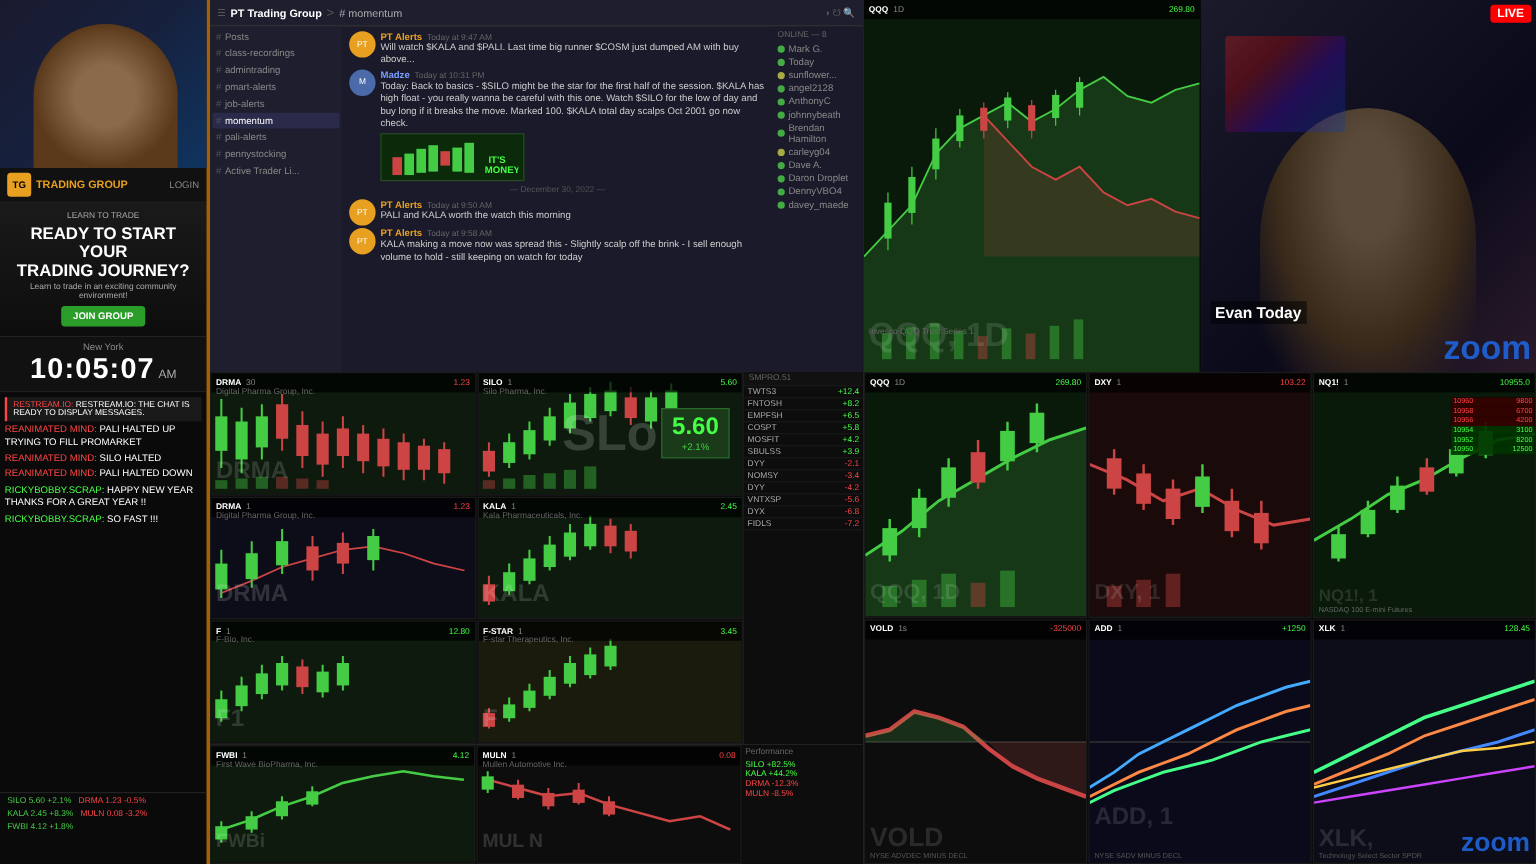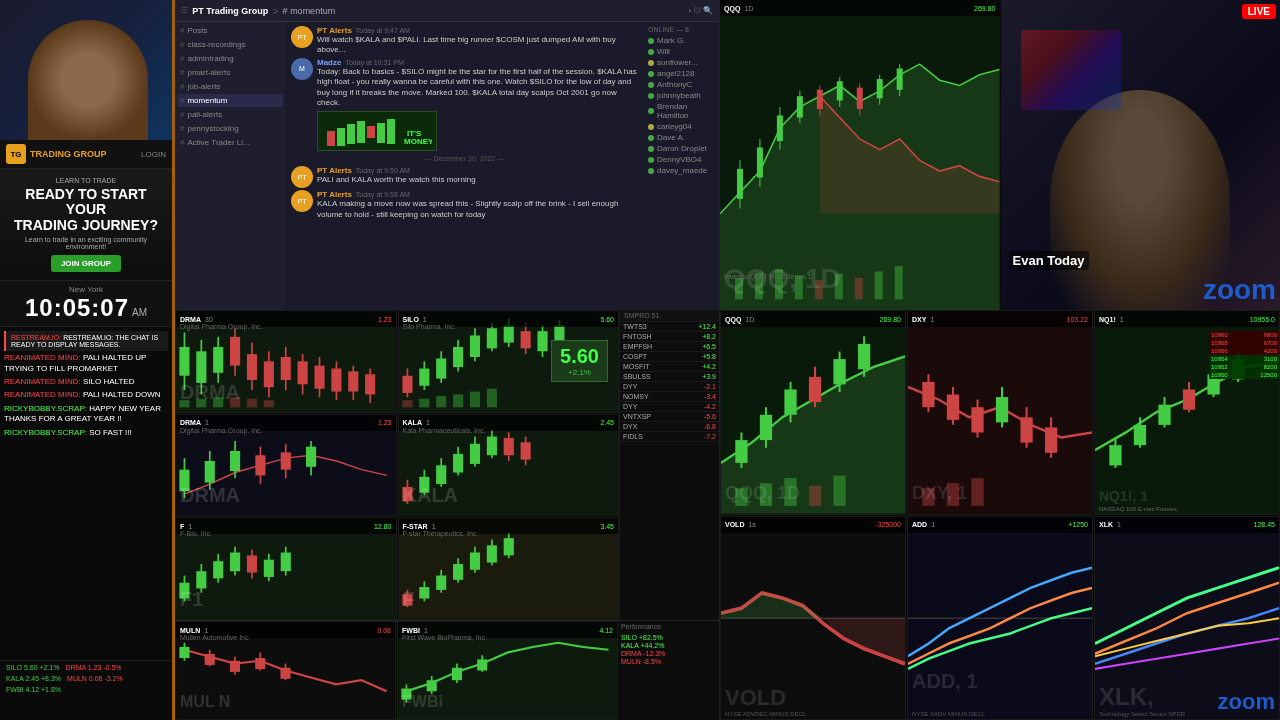--- a/index.html
+++ b/index.html
@@ -756,21 +756,21 @@
         </div>
 
         <div class="members-list" style="width:75px;">
           <div style="font-size:7px; color:#666; padding:2px;">ONLINE — 8</div>
           <div class="member-item">
             <div class="member-dot"></div>
             <span>Mark G.</span>
           </div>
           <div class="member-item">
             <div class="member-dot"></div>
-            <span>Will</span>
+            <span>Today</span>
           </div>
           <div class="member-item">
             <div class="member-dot away"></div>
             <span>sunflower...</span>
           </div>
           <div class="member-item">
             <div class="member-dot"></div>
             <span>angel2128</span>
           </div>
           <div class="member-item">
@@ -888,20 +888,21 @@
             <line x1="95" y1="6" x2="95" y2="28" class="wick-green"></line>
             <rect x="92" y="10" width="6" height="14" class="candle-green"></rect>
 
             <rect x="2" y="62" width="6" height="5" class="vol-red"></rect>
             <rect x="12" y="61" width="6" height="6" class="vol-green"></rect>
             <rect x="22" y="59" width="6" height="8" class="vol-green"></rect>
             <rect x="32" y="58" width="6" height="9" class="vol-green"></rect>
             <rect x="42" y="56" width="6" height="11" class="vol-green"></rect>
             <rect x="52" y="54" width="6" height="13" class="vol-green"></rect>
           </svg>
+          <div class="silo-text">SLo</div>
           <div class="chart-company">Silo Pharma, Inc.</div>
           
           <div class="silo-price-tag">
             <div class="silo-price-num">5.60</div>
             <div class="silo-price-pct">+2.1%</div>
           </div>
         </div>
 
         <div class="chart-cell">
           <div class="chart-top-bar">
@@ -1063,61 +1064,61 @@
         <div class="screener-row">
           <span class="screener-ticker">FIDLS</span>
           <span class="screener-change-red">-7.2</span>
         </div>
       </div>
     </div>
 
     <div style="display:flex; height:100px; background:#0a0a0a; gap:1px; border-top:1px solid #222;">
       <div class="chart-cell" style="flex:1;">
         <div class="chart-top-bar">
+          <span class="chart-top-ticker">FWBI</span>
+          <span class="chart-top-sub">1</span>
+          <span class="chart-top-price">4.12</span>
+        </div>
+        <svg class="chart-svg" viewBox="0 0 130 70" preserveAspectRatio="none">
+          <rect x="0" y="0" width="130" height="70" fill="#0d1a0d"></rect>
+          <polyline points="5,50 20,44 35,36 50,30 65,22 80,18 95,15 110,18 125,20" fill="none" stroke="#44cc44" stroke-width="1.5"></polyline>
+          <line x1="5" y1="45" x2="5" y2="58" class="wick-green"></line>
+          <rect x="2" y="48" width="6" height="8" class="candle-green"></rect>
+          <line x1="20" y1="39" x2="20" y2="52" class="wick-green"></line>
+          <rect x="17" y="42" width="6" height="8" class="candle-green"></rect>
+          <line x1="35" y1="30" x2="35" y2="44" class="wick-green"></line>
+          <rect x="32" y="33" width="6" height="9" class="candle-green"></rect>
+          <line x1="50" y1="24" x2="50" y2="36" class="wick-green"></line>
+          <rect x="47" y="27" width="6" height="8" class="candle-green"></rect>
+        </svg>
+        <div class="chart-label" style="font-size:16px;">FWBi</div>
+        <div class="chart-company">First Wave BioPharma, Inc.</div>
+      </div>
+      <div class="chart-cell" style="flex:1;">
+        <div class="chart-top-bar">
           <span class="chart-top-ticker">MULN</span>
           <span class="chart-top-sub">1</span>
           <span class="chart-top-price-red">0.08</span>
         </div>
         <svg class="chart-svg" viewBox="0 0 130 70" preserveAspectRatio="none">
           <rect x="0" y="0" width="130" height="70" fill="#0d0d0d"></rect>
           <polyline points="5,20 20,25 35,30 50,28 65,35 80,40 95,45 110,42 125,50" fill="none" stroke="#cc4444" stroke-width="1.5"></polyline>
           <line x1="5" y1="15" x2="5" y2="28" class="wick-green"></line>
           <rect x="2" y="18" width="6" height="8" class="candle-green"></rect>
           <line x1="20" y1="20" x2="20" y2="32" class="wick-red"></line>
           <rect x="17" y="23" width="6" height="8" class="candle-red"></rect>
           <line x1="35" y1="25" x2="35" y2="38" class="wick-red"></line>
           <rect x="32" y="28" width="6" height="8" class="candle-red"></rect>
           <line x1="50" y1="22" x2="50" y2="35" class="wick-red"></line>
           <rect x="47" y="26" width="6" height="8" class="candle-red"></rect>
           <line x1="65" y1="30" x2="65" y2="42" class="wick-red"></line>
           <rect x="62" y="33" width="6" height="8" class="candle-red"></rect>
         </svg>
         <div class="chart-label" style="font-size:16px;">MUL N</div>
         <div class="chart-company">Mullen Automotive Inc.</div>
-      </div>
-      <div class="chart-cell" style="flex:1;">
-        <div class="chart-top-bar">
-          <span class="chart-top-ticker">FWBI</span>
-          <span class="chart-top-sub">1</span>
-          <span class="chart-top-price">4.12</span>
-        </div>
-        <svg class="chart-svg" viewBox="0 0 130 70" preserveAspectRatio="none">
-          <rect x="0" y="0" width="130" height="70" fill="#0d1a0d"></rect>
-          <polyline points="5,50 20,44 35,36 50,30 65,22 80,18 95,15 110,18 125,20" fill="none" stroke="#44cc44" stroke-width="1.5"></polyline>
-          <line x1="5" y1="45" x2="5" y2="58" class="wick-green"></line>
-          <rect x="2" y="48" width="6" height="8" class="candle-green"></rect>
-          <line x1="20" y1="39" x2="20" y2="52" class="wick-green"></line>
-          <rect x="17" y="42" width="6" height="8" class="candle-green"></rect>
-          <line x1="35" y1="30" x2="35" y2="44" class="wick-green"></line>
-          <rect x="32" y="33" width="6" height="9" class="candle-green"></rect>
-          <line x1="50" y1="24" x2="50" y2="36" class="wick-green"></line>
-          <rect x="47" y="27" width="6" height="8" class="candle-green"></rect>
-        </svg>
-        <div class="chart-label" style="font-size:16px;">FWBi</div>
-        <div class="chart-company">First Wave BioPharma, Inc.</div>
       </div>
       <div style="width:100px; background:#0d0d0d; overflow:hidden;">
         <div style="font-size:7px; color:#666; padding:2px;">Performance</div>
         <div style="padding:2px;">
           <div style="font-size:7px; color:#4f4; margin-bottom:1px;">SILO +82.5%</div>
           <div style="font-size:7px; color:#4f4; margin-bottom:1px;">KALA +44.2%</div>
           <div style="font-size:7px; color:#f44; margin-bottom:1px;">DRMA -12.3%</div>
           <div style="font-size:7px; color:#f44; margin-bottom:1px;">MULN -8.5%</div>
         </div>
       </div>
@@ -1348,21 +1349,21 @@
         </div>
         <svg class="chart-svg" viewBox="0 0 90 80" preserveAspectRatio="none">
           <rect x="0" y="0" width="90" height="80" fill="#0d0d1a"></rect>
 
           <polyline points="0,50 15,44 30,38 45,32 60,28 75,24 90,20" fill="none" stroke="#44ff88" stroke-width="1.2"></polyline>
           <polyline points="0,54 15,49 30,44 45,38 60,34 75,30 90,26" fill="none" stroke="#ff8844" stroke-width="1"></polyline>
           <polyline points="0,58 15,54 30,50 45,46 60,43 75,40 90,36" fill="none" stroke="#4488ff" stroke-width="1"></polyline>
           <polyline points="0,55 15,52 30,49 45,46 60,43 75,42 90,40" fill="none" stroke="#ffcc44" stroke-width="0.8"></polyline>
           <polyline points="0,60 15,58 30,56 45,54 60,52 75,50 90,48" fill="none" stroke="#cc44ff" stroke-width="0.8"></polyline>
         </svg>
-        <div class="big-chart-label" style="font-size:24px; bottom:8px;">XLK,</div>
+        <div class="big-chart-label" style="font-size:20px; bottom:8px;">XLK,</div>
         <div style="position:absolute; bottom:2px; left:4px; font-size:6px; color:#555;">Technology Select Sector SPDR</div>
         <div class="zoom-logo" style="font-size:22px;">zoom</div>
       </div>
 
     </div>
   </div>
 
 </div>
 
 </body></html>

